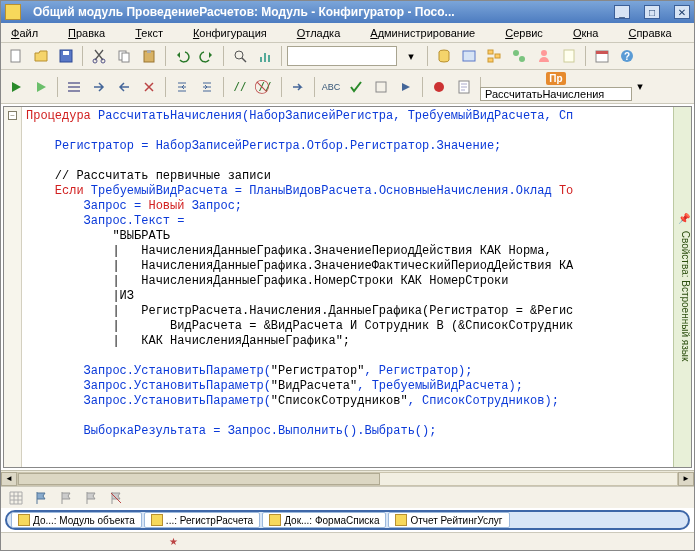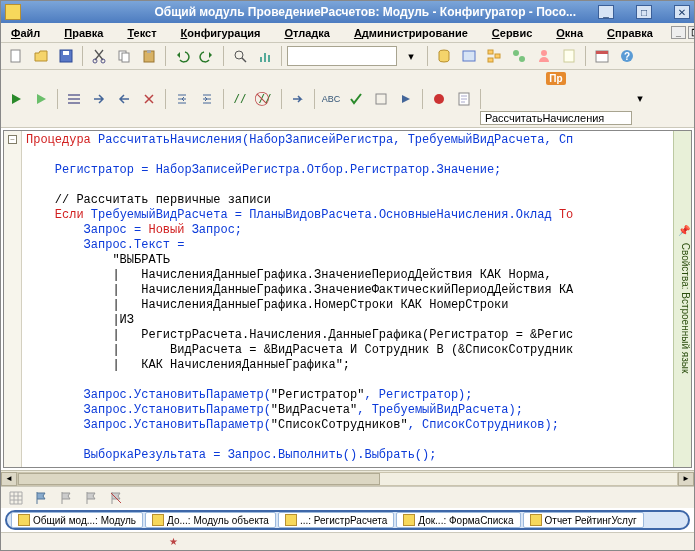--- a/index.html
+++ b/index.html
@@ -1,23 +1,23 @@
 <!DOCTYPE html>
 <html><head>
 <meta charset="utf-8">
 <style>
   * { box-sizing: border-box; margin: 0; padding: 0; }
   body { font-family: Arial, sans-serif; font-size: 11px; background: #fff; width: 695px; height: 551px; overflow: hidden; display: flex; flex-direction: column; border: 1px solid #888; }
 
-  .titlebar { height: 22px; background: linear-gradient(#7ba5d9,#4d7cc0); color: #fff; display: flex; align-items: center; padding: 0 4px; gap: 20px; text-align: right; }
+  .titlebar { height: 22px; background: linear-gradient(#7ba5d9,#4d7cc0); color: #fff; display: flex; align-items: center; padding: 0 4px; gap: 12px; }
   .titlebar .icon { width: 16px; height: 16px; background: #f7d85b; border: 1px solid #b89030; display: inline-block; }
   .titlebar .title { flex: 1; font-weight: bold; white-space: nowrap; overflow: hidden; text-overflow: ellipsis; font-size: 12px; }
   .winbtn { width: 16px; height: 14px; background: #d7e4f5; border: 1px solid #3b5f98; margin-left: 2px; display: flex; align-items: center; justify-content: center; color: #1b3b6a; font-size: 10px; cursor: pointer; }
 
-  .menubar { height: 20px; background: #f4f1e8; display: flex; align-items: center; padding: 0 4px; gap: 12px; border-bottom: 1px solid #ccc9bb; font-weight: bold; }
+  .menubar { height: 20px; background: #f4f1e8; display: flex; align-items: center; padding: 0 4px; gap: 18px; border-bottom: 1px solid #ccc9bb; }
   .menubar .menuitem { padding: 2px 6px; cursor: pointer; }
   .menubar .menuitem u { text-decoration: underline; }
   .menubar .winclose { margin-left: auto; display: flex; gap: 2px; }
   .menubar .winclose span { width: 15px; height: 13px; border: 1px solid #999; background: #eee; display: flex; align-items: center; justify-content: center; font-size: 9px; cursor: pointer; }
 
   .toolbar { background: #f4f1e8; padding: 2px 4px; display: flex; flex-wrap: wrap; align-items: center; gap: 3px; border-bottom: 1px solid #ccc9bb; }
   .tbtn { width: 22px; height: 22px; display: flex; align-items: center; justify-content: center; border: 1px solid transparent; cursor: pointer; }
   .tsep { width: 1px; height: 20px; background: #c0bbaa; margin: 0 2px; }
   .tinput { height: 20px; border: 1px solid #a8a490; background: #fff; padding: 0 4px; font-size: 11px; }
   .procbox { width: 140px; display: flex; align-items: center; gap: 2px; flex-direction: column; }
@@ -282,21 +282,21 @@
     </span>
   <span class="tbtn">
       <svg viewBox="0 0 16 16">
         <rect x="3" y="2" width="10" height="12" fill="#fff" stroke="#888"></rect>
         <path d="M5 5h6M5 8h6M5 11h4" stroke="#aac"></path>
       </svg>
     </span>
   <span class="tsep"></span>
   <div class="procbox">
     <span class="lbl">Пр</span>
-    <input class="tinput" style="flex: 1 1 0%; margin-top: 24px;" value="РассчитатьНачисления">
+    <input class="tinput" style="flex: 1 1 0%;" value="РассчитатьНачисления">
   </div>
   <span class="tbtn">▾</span>
 </div>
 
 <div class="mainarea">
   <div class="gutter">
     <div class="box">−</div>
   </div>
   <div class="code" id="code-view"><span class="kw-red">Процедура </span><span class="ident">РассчитатьНачисления(НаборЗаписейРегистра, ТребуемыйВидРасчета, Сп</span>
 
@@ -358,24 +358,20 @@
     </span>
   <span class="tbtn">
       <svg viewBox="0 0 16 16">
         <path d="M4 2v12M4 3h8l-2 3 2 3H4" fill="#ccc" stroke="#999"></path>
         <path d="M3 3l10 10" stroke="#b44"></path>
       </svg>
     </span>
 </div>
 
 <div class="wintabs" id="wintabs">
-    <div class="wintab active">
-      <span class="ic"></span>
-      <span>Общий мод...: Модуль</span>
-    </div>
     <div class="wintab">
       <span class="ic"></span>
       <span>До...: Модуль объекта</span>
     </div>
     <div class="wintab">
       <span class="ic"></span>
       <span>...: РегистрРасчета</span>
     </div>
     <div class="wintab">
       <span class="ic"></span>

